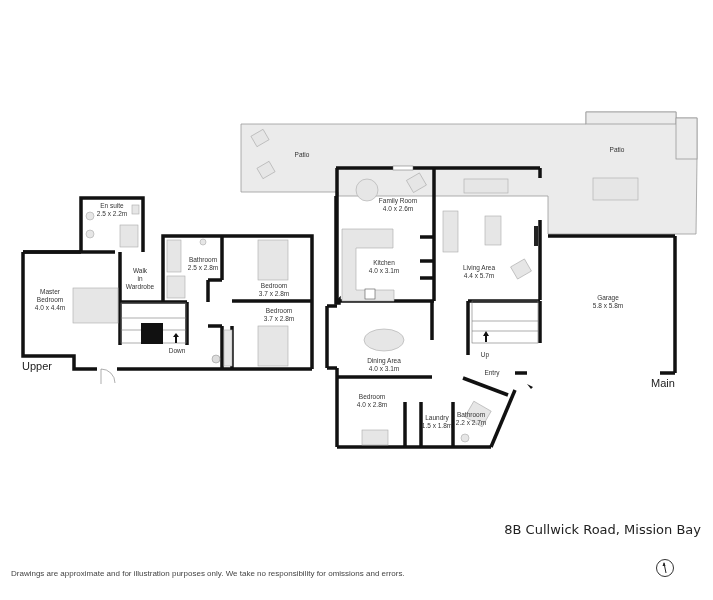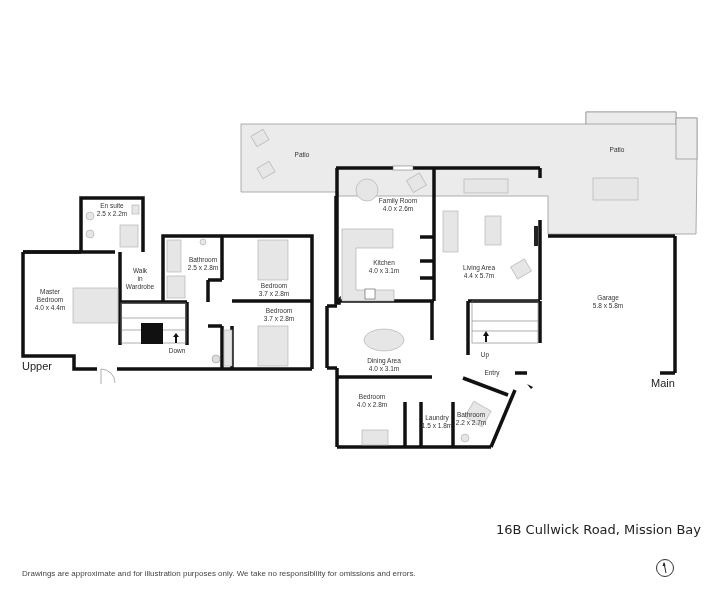--- a/index.html
+++ b/index.html
@@ -1,21 +1,21 @@
 <!DOCTYPE html>
 <html><head>
 <meta charset="utf-8">
 <style>
   html,body{margin:0;padding:0;background:#fff;}
   body{width:713px;height:600px;position:relative;overflow:hidden;font-family:"Liberation Sans",sans-serif;}
   svg{position:absolute;left:0;top:0;}
   .lbl{font-family:"Liberation Sans",sans-serif;font-size:6.5px;fill:#333;text-anchor:middle;}
   .floor{font-family:"Liberation Sans",sans-serif;font-size:11px;fill:#222;}
   .address{position:absolute;right:12px;top:522px;font-size:13px;color:#222;font-family:"DejaVu Sans",sans-serif;}
-  .disclaimer{position:absolute;left:22px;top:568px;font-size:8px;line-height:11px;color:#444;font-family:"Liberation Sans",sans-serif;}
+  .disclaimer{position:absolute;left:11px;top:568px;font-size:8px;line-height:11px;color:#444;font-family:"Liberation Sans",sans-serif;}
   .compass{position:absolute;left:656px;top:559px;width:16px;height:16px;border:1px solid #333;border-radius:50%;}
   .wall{fill:none;stroke:#111;stroke-width:3.5;}
   .thin{fill:none;stroke:#777;stroke-width:0.6;}
   .fixt{fill:#e6e6e6;stroke:#aaa;stroke-width:0.6;}
   .patio{fill:#ebebeb;stroke:#999;stroke-width:0.8;}
 </style>
 </head>
 <body>
 
 <svg width="713" height="600" viewBox="0 0 713 600">
@@ -166,21 +166,21 @@
   <text class="lbl" x="274" y="288">Bedroom</text>
   <text class="lbl" x="274" y="296">3.7 x 2.8m</text>
   <text class="lbl" x="279" y="313">Bedroom</text>
   <text class="lbl" x="279" y="321">3.7 x 2.8m</text>
   <text class="lbl" x="177" y="353">Down</text>
 
   <text class="floor" x="22" y="370">Upper</text>
   <text class="floor" x="651" y="387">Main</text>
 </svg>
 
-<div class="address">16B Cullwick Road, Mission Bay</div>
+<div class="address">8B Cullwick Road, Mission Bay</div>
 <div class="disclaimer">
   <div>Drawings are approximate and for illustration purposes only. We take no responsibility for omissions and errors.</div>
 </div>
 <div class="compass">
   <svg width="16" height="16" viewBox="0 0 16 16" style="position:static">
     <line x1="7" y1="3" x2="9" y2="13" stroke="#222" stroke-width="1"></line>
     <path d="M7,2 L5.5,6 L8.5,6 Z" fill="#222"></path>
   </svg>
 </div>
 

